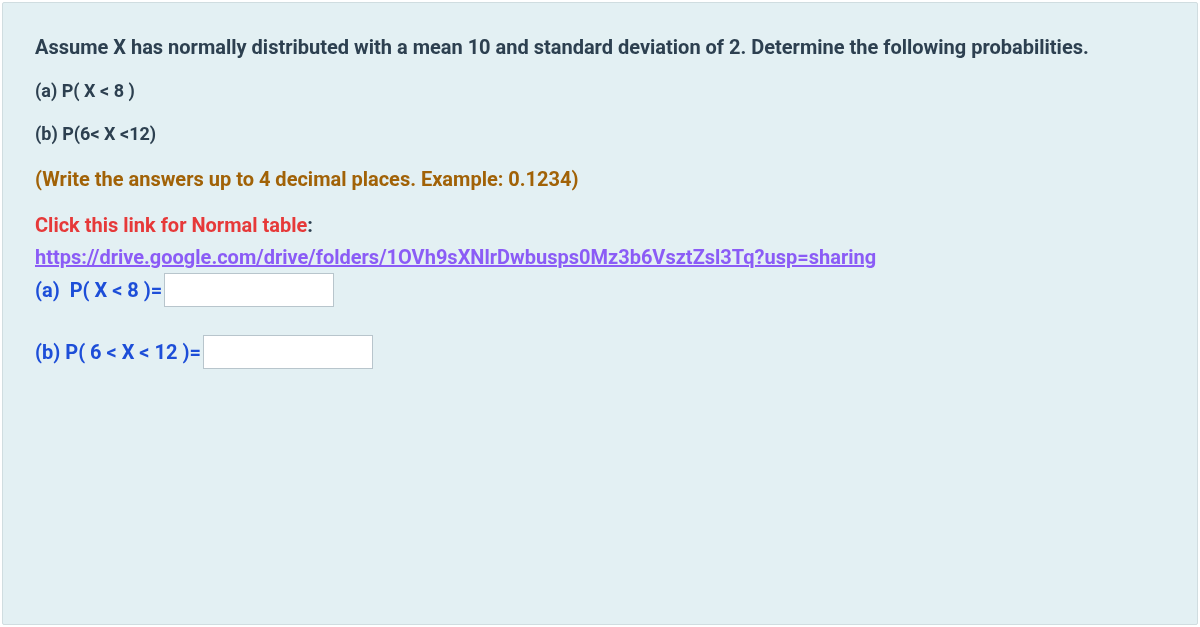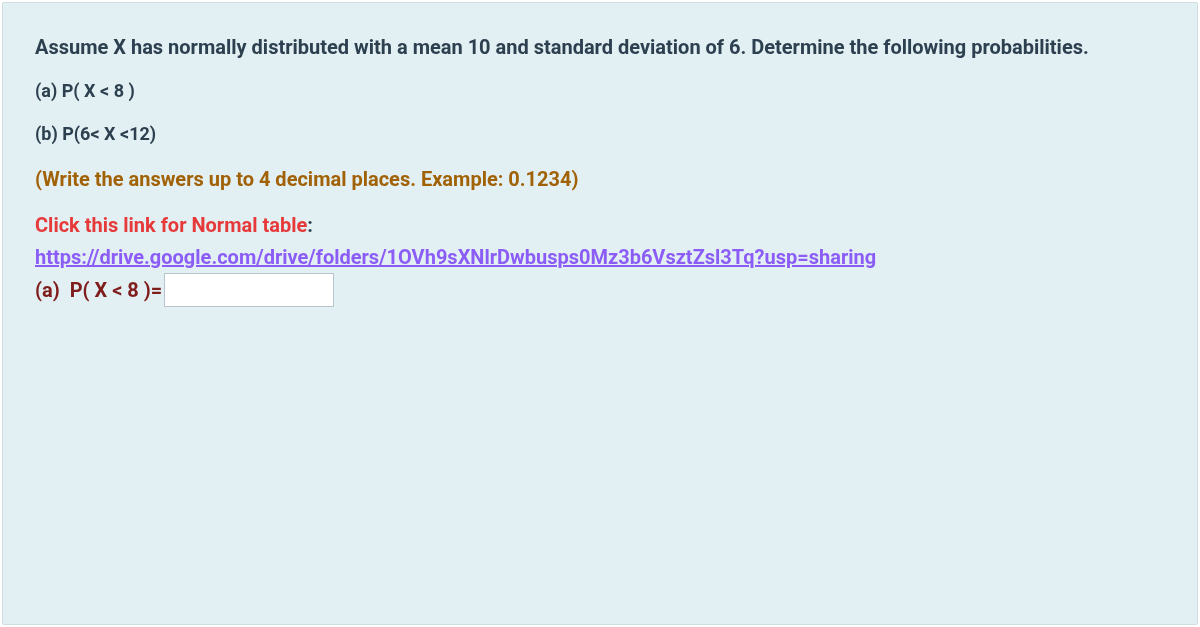--- a/index.html
+++ b/index.html
@@ -58,47 +58,51 @@
       color: #8b5cf6;
       word-break: break-all;
       text-decoration: underline;
     }
     .answer-row {
       display: flex;
       align-items: center;
       margin-bottom: 28px;
     }
     .answer-label {
-      color: #7f1d1d;
+      color: #1d4ed8;
       font-size: 20px;
       font-weight: 700;
       line-height: 1.6;
     }
     .answer-input {
       background: #ffffff;
       border: 1px solid #b8c5cc;
       height: 34px;
       width: 170px;
       padding: 4px 8px;
       font-size: 16px;
       font-family: inherit;
       margin-left: 2px;
     }
   </style>
 </head>
 <body>
 
 <div class="question-container">
-  <p class="question-text">Assume X has normally distributed with a mean 10 and standard deviation of 6. Determine the following probabilities.</p>
+  <p class="question-text">Assume X has normally distributed with a mean 10 and standard deviation of 2. Determine the following probabilities.</p>
   <p class="part-text">(a) P( X &lt; 8 )</p>
   <p class="part-text">(b) P(6&lt; X &lt;12)</p>
   <p class="instruction-text">(Write the answers up to 4 decimal places. Example: 0.1234)</p>
   <p class="link-section">
     <span class="link-label">Click this link for Normal table</span><span class="link-colon">:</span><br>
     <span class="link-url">https://drive.google.com/drive/folders/1OVh9sXNlrDwbusps0Mz3b6VsztZsl3Tq?usp=sharing</span>
   </p>
 
   <div class="answer-row">
     <span class="answer-label">(a)&nbsp;&nbsp;P( X &lt; 8 )=</span>
     <input type="text" class="answer-input" value="" style="">
   </div>
 
+  <div class="answer-row">
+    <span class="answer-label">(b) P( 6 &lt; X &lt; 12 )=</span>
+    <input type="text" class="answer-input" value="" style="">
+  </div>
 </div>
 
 </body></html>

